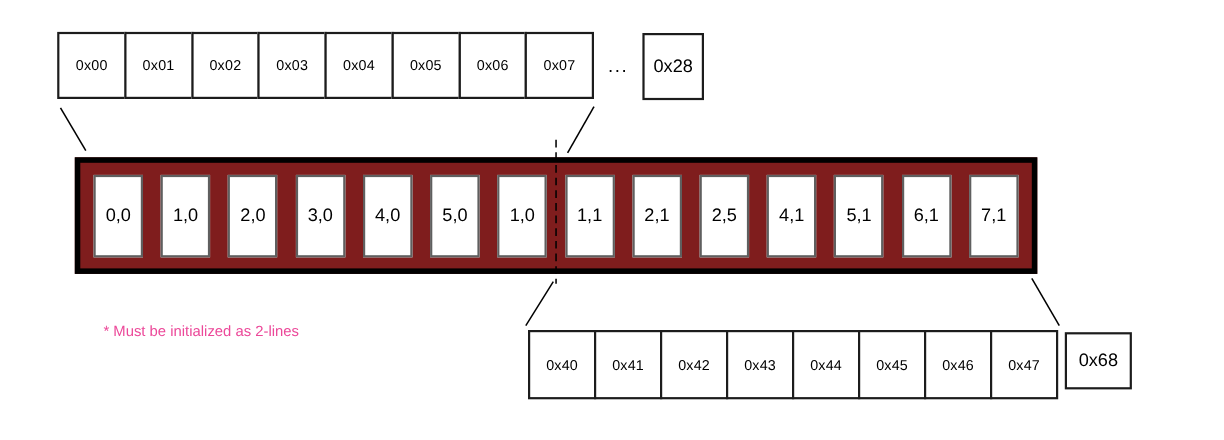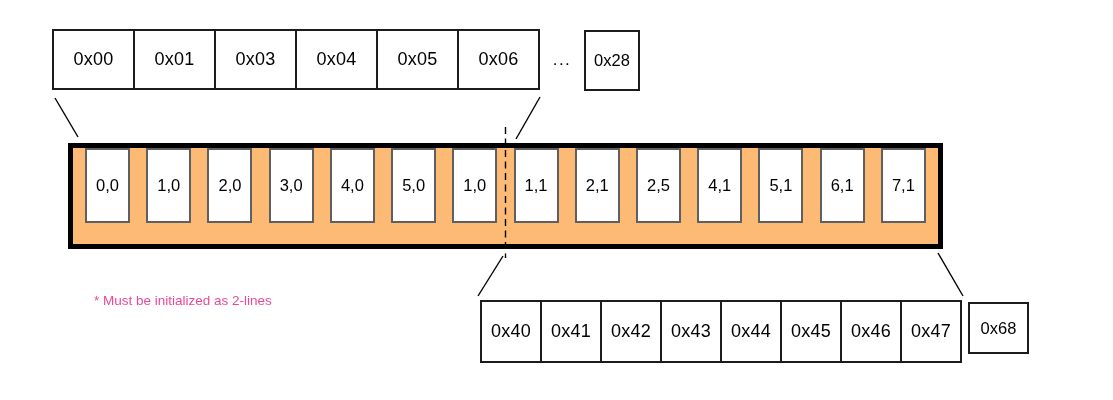--- a/index.html
+++ b/index.html
@@ -25,21 +25,21 @@
     display: flex;
   }
   .mem-row .mcell {
     box-sizing: border-box;
     flex: 1;
     border: 2px solid #1c1c1c;
     background: #ffffff;
     display: flex;
     align-items: center;
     justify-content: center;
-    font-size: 18px;
+    font-size: 13px;
     letter-spacing: 0.2px;
   }
   .mem-row .mcell + .mcell { margin-left: -2px; }
   .row-top    { left: 52px;  top: 29px;  width: 488px; height: 61px; }
   .row-bottom { left: 480px; top: 300px; width: 482px; height: 63px; border-radius: 21px; }
   .solo-cell {
     position: absolute;
     box-sizing: border-box;
     border: 2px solid #1c1c1c;
     background: #ffffff;
@@ -60,23 +60,23 @@
   }
   .ell-top    { left: 544px; top: 29px;  width: 36px; height: 61px; }
   .ell-bottom { left: 966px; top: 300px; width: 38px; height: 63px; }
   
   .buffer {
     position: absolute;
     left: 68px; top: 143px;
     width: 875px; height: 106px;
     box-sizing: border-box;
     border: 5px solid #000000;
-    background: #fdba74;
+    background: #7f1d1d;
     display: flex;
-    align-items: flex-start;
+    align-items: center;
     justify-content: space-between;
     padding: 0 12px;
   }
   .buffer .bcell {
     box-sizing: border-box;
     width: 45px; height: 75px;
     border: 2px solid #5f5f5f;
     background: #ffffff;
     display: flex;
     align-items: center;
@@ -100,24 +100,26 @@
     <line x1="55" y1="98" x2="78" y2="137" stroke="#000000" stroke-width="1.4"></line>
     <line x1="540" y1="97" x2="516" y2="139" stroke="#000000" stroke-width="1.4"></line>
     <line x1="503" y1="256" x2="478" y2="296" stroke="#000000" stroke-width="1.4"></line>
     <line x1="938" y1="253" x2="963" y2="296" stroke="#000000" stroke-width="1.4"></line>
     <line x1="505.5" y1="127" x2="505.5" y2="258" stroke="#000000" stroke-width="1.4" stroke-dasharray="7 4.5"></line>
   </svg>
 
   <div class="mem-row row-top">
     <div class="mcell">0x00</div>
     <div class="mcell">0x01</div>
+    <div class="mcell">0x02</div>
     <div class="mcell">0x03</div>
     <div class="mcell">0x04</div>
     <div class="mcell">0x05</div>
     <div class="mcell">0x06</div>
+    <div class="mcell">0x07</div>
   </div>
   <div class="ellipsis ell-top">...</div>
   <div class="solo-cell solo-top">0x28</div>
 
   <div class="buffer">
     <div class="bcell">0,0</div>
     <div class="bcell">1,0</div>
     <div class="bcell">2,0</div>
     <div class="bcell">3,0</div>
     <div class="bcell">4,0</div>

